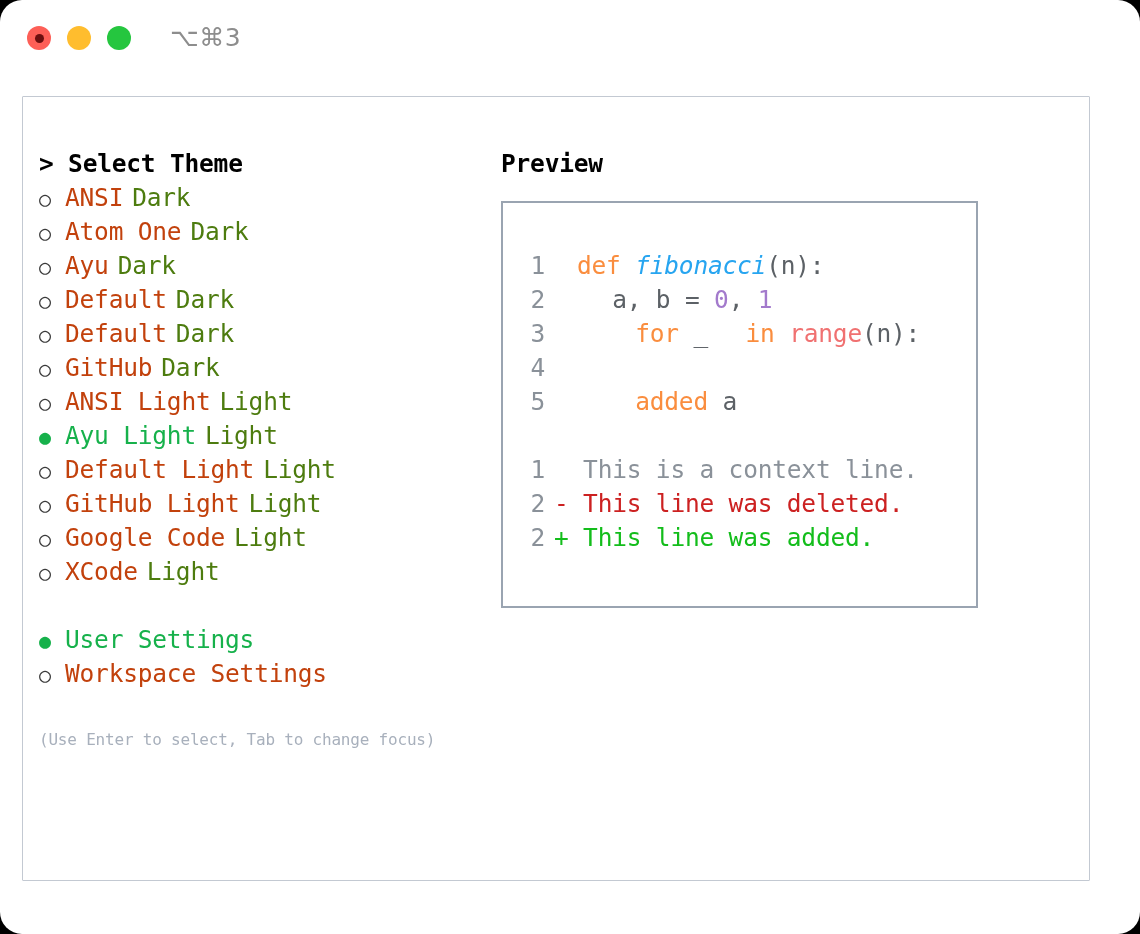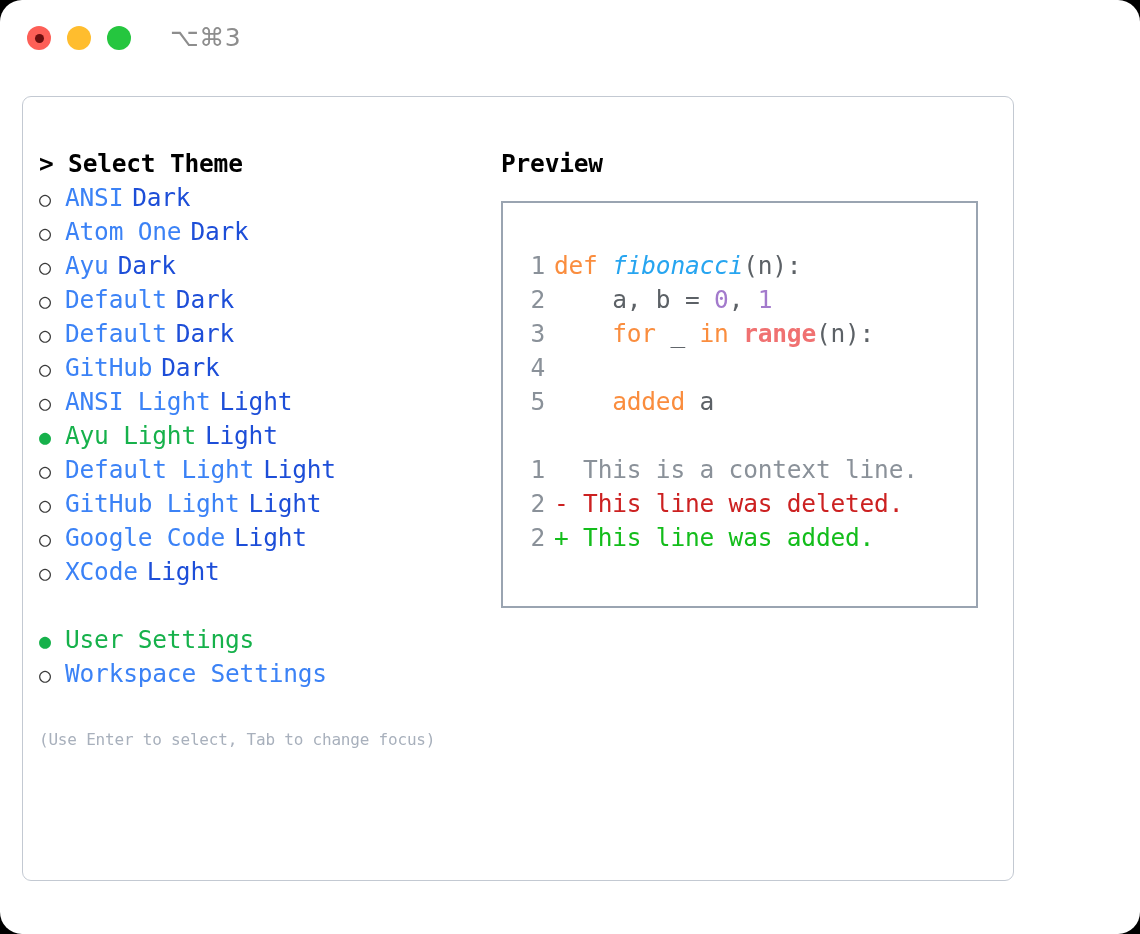--- a/index.html
+++ b/index.html
@@ -63,24 +63,24 @@
     letter-spacing: 0.5px;
     color: #8d8d8d;
     font-family: "DejaVu Sans", "Liberation Sans", sans-serif;
     white-space: nowrap;
   }
 
   
   .card {
     position: absolute;
     left: 22px; top: 96px;
-    width: 992px;
+    width: 1068px;
     height: 785px;
     border: 1px solid #c3c9d2;
-    border-radius: 9px;
+    border-radius: 1px;
     background: #ffffff;
     padding-left: 20px;
   }
 
   .columns {
     position: absolute;
     left: 0; top: 0;
     width: 100%; height: 100%;
   }
 
@@ -109,24 +109,24 @@
     letter-spacing: -0.2px;
   }
   .bullet {
     width: 26px;
     flex: 0 0 26px;
     font-size: 20px;
     color: #3a3a3a;
     line-height: 34px;
   }
   .bullet.on { color: #16b14b; }
-  .opt-label { color: #3b82f6; }
+  .opt-label { color: #c2410c; }
   .option.selected .opt-label { color: #16b14b; }
   .opt-tag {
-    color: #1d4ed8;
+    color: #4d7c0f;
     margin-left: 9px;
   }
 
   .section-gap { height: 34px; }
   .section-title {
     font-size: 24.5px;
     color: #27292e;
     line-height: 34px;
     padding-left: 26px;
     white-space: pre;
@@ -167,23 +167,23 @@
   .gutter {
     width: 34px;
     flex: 0 0 34px;
     text-align: right;
     color: #8a9199;
     padding-right: 9px;
   }
   .code-body { color: #5c6166; }
   .blank-line { height: 34px; }
 
-  .tok-kw   { color: #fa8d3e; }
+  .tok-kw   { color: #fa8d3e; margin-left: 23px; }
   .tok-fn   { color: #27a5f0; font-style: italic; }
-  .tok-call { color: #f07171; font-weight: bold; }
+  .tok-call { color: #f07171; }
   .tok-num  { color: #a37acc; }
   .tok-plain{ color: #5c6166; }
   .tok-ctx  { color: #8a9199; }
   .tok-del  { color: #cc2121; }
   .tok-add  { color: #13bd1b; }
 </style>
 </head>
 <body>
 
 <div class="window">

